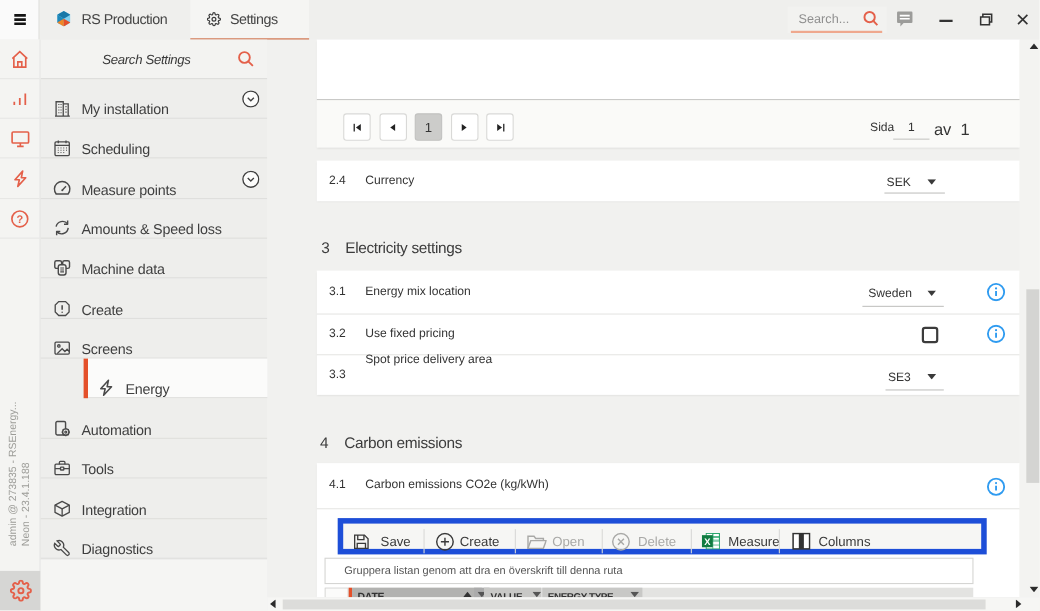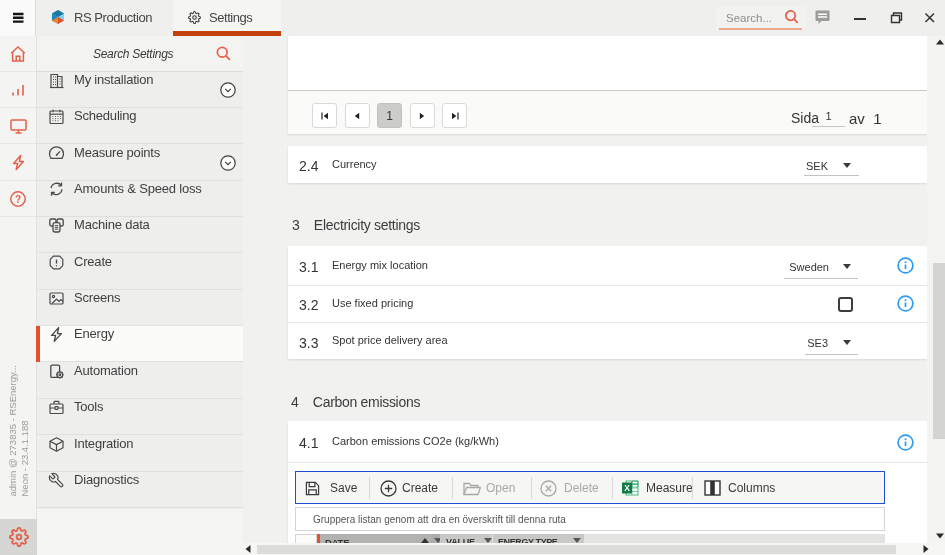--- a/index.html
+++ b/index.html
@@ -4,55 +4,55 @@
 <style>
   * { margin:0; padding:0; box-sizing:border-box; }
   html,body { width:945px; height:555px; overflow:hidden; font-family:"Liberation Sans", sans-serif; }
   .abs { position:absolute; }
   #app { position:relative; width:945px; height:555px; background:#f1f1ef; }
 
   
   #topbar { left:0; top:0; width:945px; height:36px; background:#efefed; }
   #hamb { left:0; top:0; width:36px; height:36px; background:#fafafa; border-right:1px solid #dcdcda; }
   #tab1 { left:37px; top:0; width:136px; height:36px; }
-  #tab2 { left:173px; top:0; width:108px; height:36px; background:#f5f5f3; border-bottom:5px solid #c2410c; }
+  #tab2 { left:173px; top:0; width:108px; height:36px; background:#f5f5f3; border-bottom:1px solid #c2410c; }
   .tabtxt { font-size:13px; color:#464646; white-space:nowrap; letter-spacing:-0.45px; }
   #searchtop { left:716px; top:6px; width:90px; height:24px; background:#f2f2f0; }
   #searchtop .txt { position:absolute; left:10px; top:6px; font-size:11.5px; color:#8f8f8f; }
   #searchtop .ul { position:absolute; left:3px; right:4px; bottom:0px; height:2px; background:#efa88e; }
 
   
   #rail { left:0; top:36px; width:37px; height:519px; background:#f4f4f2; border-right:1px solid #e2e2e0; }
   .railcell { position:absolute; left:0; width:36px; height:36px; border-bottom:1px solid #e7e7e5; display:flex; align-items:center; justify-content:center; }
   #railgear { left:0; top:519px; width:37px; height:36px; background:#d6d6d4; display:flex; align-items:center; justify-content:center; }
   #admintxt { left:-64px; top:402px; width:165px; transform:rotate(-90deg); transform-origin:center; color:#9c9c98; font-size:9.5px; line-height:12px; }
 
   
   #sidebar { left:37px; top:36px; width:206px; height:519px; background:#eeeeec; }
   #sbsearch { left:0; top:0; width:206px; height:36px; border-bottom:1px solid #dcdcda; background:#f3f3f1; }
   #sbsearch .txt { position:absolute; left:56px; top:11px; font-style:italic; font-size:12px; letter-spacing:-0.3px; color:#3a3a3a; }
-  .sbitem { position:absolute; left:0; width:206px; height:36px; border-bottom:1px solid #dfdfdd; display:flex; align-items:flex-start; }
+  .sbitem { position:absolute; left:0; width:206px; height:36px; border-bottom:1px solid #dfdfdd; display:flex; align-items:flex-end; }
   .sbitem .ic { width:17px; height:17px; margin-left:11px; flex:none; }
   .sbitem .lbl { margin-left:9px; font-size:13px; color:#3f3f3f; white-space:nowrap; letter-spacing:-0.2px; }
   .sbitem .chev { position:absolute; right:7px; top:10px; width:16px; height:16px; }
-  #energysel { background:#fbfbfa; }
+  #energysel { background:#fbfbfa;margin-left:40px; }
   #energysel .bar { position:absolute; left:-1px; top:0; width:4px; height:36px; background:#e4502a; }
   #sbbottom { left:0; top:473px; width:206px; height:46px; background:#f5f5f3; }
 
   
   #content { left:243px; top:36px; width:702px; height:519px; background:#f1f1ef; }
   .card { position:absolute; background:#fff; box-shadow:0 1px 2px rgba(0,0,0,0.10); }
-  .rownum { position:absolute; left:56px; font-size:14px; color:#333; }
+  .rownum { position:absolute; left:56px; font-size:11px; color:#333; }
   .rowlbl { position:absolute; left:89px; font-size:11px; color:#333; }
   .heading { position:absolute; font-size:14px; color:#3c3c3c; letter-spacing:-0.3px; }
   .infoi { position:absolute; width:17px; height:17px; }
   .pgbtn { position:absolute; top:67px; width:25px; height:25px; background:#fff; border:1px solid #d9d9d7; border-radius:3px; display:flex; align-items:center; justify-content:center; }
 
   
-  #toolbar { position:absolute; left:7px; top:50px; width:590px; height:33px; background:#f6f6f4; border:1px solid #1d4ed8;text-align:right; }
+  #toolbar { position:absolute; left:19px; top:50px; width:590px; height:33px; background:#f6f6f4; border:5px solid #1d4ed8;text-align:right; }
   .tl { font-size:12px; color:#3a3a3a; }
   .tsep { width:1px; height:22px; background:#d9d9d7; }
 
   
   #vsb { left:927px; top:36px; width:18px; height:507px; background:#f3f3f1; }
   #vthumb { left:933px; top:263px; width:12px; height:176px; background:#d4d4d2; }
   #hsb { left:243px; top:543px; width:702px; height:12px; background:#f6f6f4; }
   #hthumb { left:257px; top:544.5px; width:639px; height:9px; background:#dcdcda; }
 </style>
 </head>
@@ -293,21 +293,21 @@
           <svg width="6" height="8" viewBox="0 0 6 8">
             <path d="M0.8 0.8 L0.8 7.2 L5.2 4 Z" fill="#222"></path>
           </svg>
         </div>
     <div class="pgbtn" style="left:154px">
           <svg width="8" height="8" viewBox="0 0 8 8">
             <path d="M7 0.5 V7.5" stroke="#222" stroke-width="1.2"></path>
             <path d="M1 0.8 L1 7.2 L5.4 4 Z" fill="#222"></path>
           </svg>
         </div>
-    <div class="abs" style="left:503px;top:74px;font-size:14px;color:#333">Sida</div>
+    <div class="abs" style="left:503px;top:74px;font-size:11px;color:#333">Sida</div>
     <div class="abs" style="left:524px;top:74px;width:33px;text-align:center;font-size:11px;color:#333">1</div>
     <div class="abs" style="left:524px;top:90px;width:33px;height:1px;background:#c6c6c4"></div>
     <div class="abs" style="left:561px;top:74px;font-size:15px;color:#333">av&nbsp;&nbsp;1</div>
   </div>
   <div class="card" style="left:45px;top:110px;width:639px;height:37px">
     <div class="rownum" style="left:11px;top:12px">2.4</div>
     <div class="rowlbl" style="left:44px;top:12px">Currency</div>
     <div class="abs" style="left:516px;top:8px;width:55px;height:22px">
       <div class="abs" style="right:31px;top:6px;font-size:11px;color:#333">SEK</div>
       <svg class="abs" style="left:39px;top:9px" width="8" height="5">
@@ -318,21 +318,21 @@
   </div>
   <div class="heading" style="left:49px;top:181px">3&nbsp;&nbsp;&nbsp;&nbsp;Electricity settings</div>
   <div class="card" style="left:45px;top:210px;width:639px;height:113px">
     <div class="rownum" style="left:11px;top:13px">3.1</div>
         <div class="rowlbl" style="left:44px;top:13px">Energy mix location</div>
     <div class="abs" style="left:0;top:38.5px;width:639px;height:1px;background:#e6e6e4"></div>
     <div class="rownum" style="left:11px;top:51px">3.2</div>
         <div class="rowlbl" style="left:44px;top:51px">Use fixed pricing</div>
     <div class="abs" style="left:0;top:76px;width:639px;height:1px;background:#e6e6e4"></div>
     <div class="rownum" style="left:11px;top:89px">3.3</div>
-        <div class="rowlbl" style="left:44px;top:88px">Spot price delivery area</div>
+        <div class="rowlbl" style="left:44px;top:75px">Spot price delivery area</div>
     <div class="abs" style="left:496px;top:9px;width:74px;height:24px">
       <div class="abs" style="right:29px;top:6px;font-size:11px;color:#333">Sweden</div>
       <svg class="abs" style="left:59px;top:9px" width="8" height="5">
             <path d="M0 0 H8 L4.0 5 Z" fill="#3a3a3a"></path>
           </svg>
       <div class="abs" style="left:0;bottom:0;width:74px;height:1px;background:#c2c2c0"></div>
     </div>
   <svg class="infoi" style="left:609px;top:11px" viewBox="0 0 17 17" fill="none">
 <circle cx="8.5" cy="8.5" r="7.4" stroke="#2f9bf0" stroke-width="1.7"></circle>
 <path d="M8.5 7.5 V12" stroke="#2f9bf0" stroke-width="1.7"></path>

